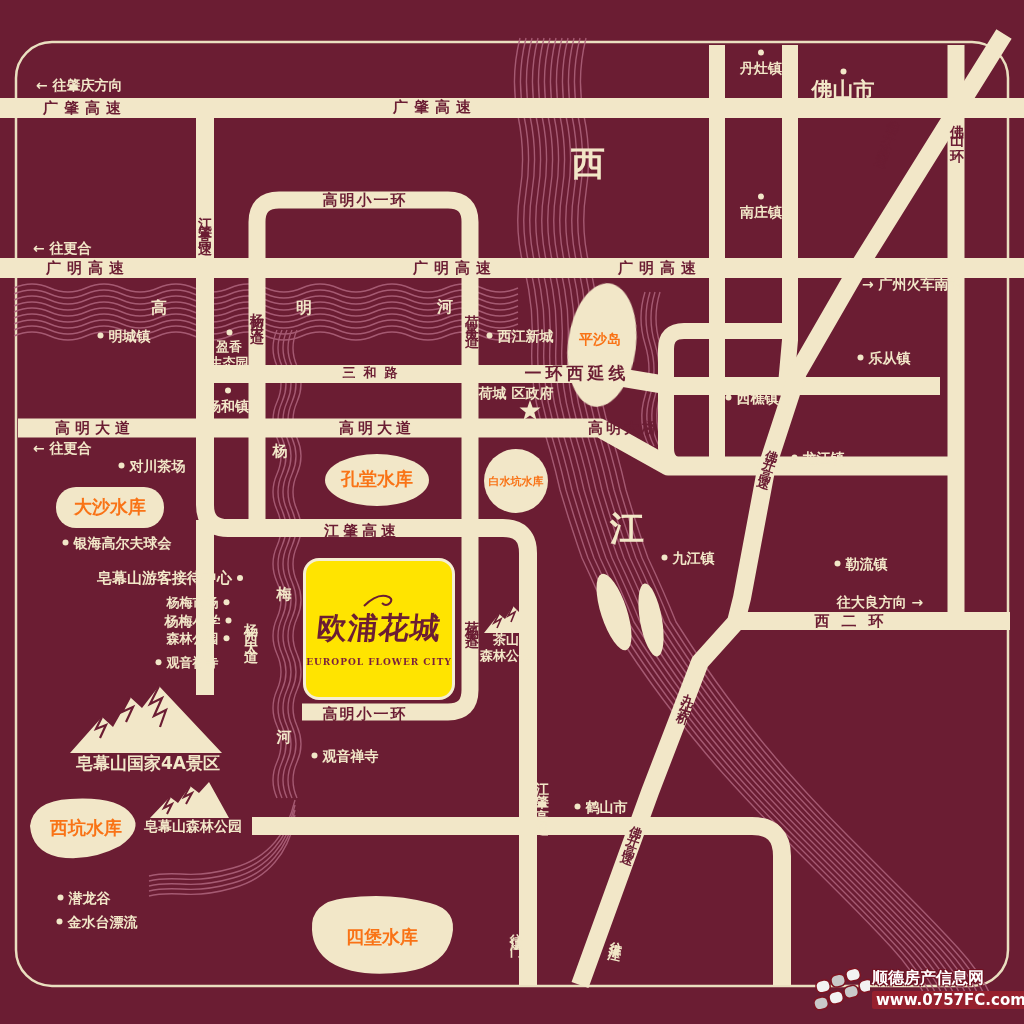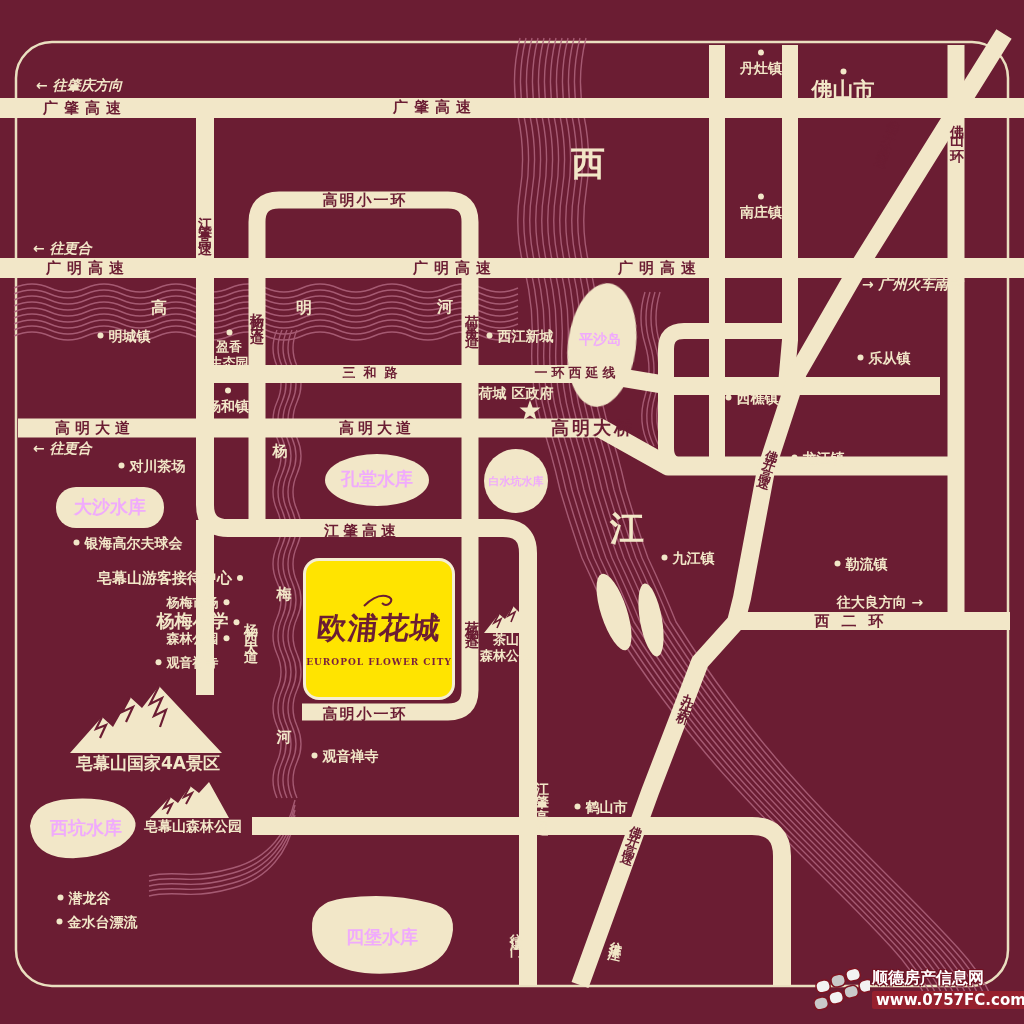--- a/index.html
+++ b/index.html
@@ -2,22 +2,22 @@
 <html><head>
 <meta charset="utf-8">
 <style>
   html,body{margin:0;padding:0;background:#40101e;}
   #map{position:relative;width:1024px;height:1024px;background:#6B1D33;overflow:hidden;
        font-family:"DejaVu Sans","Liberation Sans",sans-serif;}
   #base-svg{position:absolute;left:0;top:0;z-index:1;}
   .lbl{position:absolute;z-index:3;transform:translate(-50%,-50%);color:#F2E7C8;
        font-weight:bold;font-size:14px;white-space:nowrap;line-height:1.2;text-align:center;}
   .onroad{color:#6B1D33;}
-  .onwater{color:#f0abfc;}
-  .anchor-l{transform:translate(0,-50%);font-style:italic;}
+  .onwater{color:#f97316;}
+  .anchor-l{transform:translate(0,-50%);}
   .v{writing-mode:vertical-rl;text-orientation:upright;}
   .big-river{font-size:34px;letter-spacing:0;}
   .river-ch{font-size:16px;}
   .dot-l::before{content:"";display:inline-block;width:6px;height:6px;border-radius:50%;
        background:#F2E7C8;margin-right:5px;vertical-align:2px;}
   .dot-r::after{content:"";display:inline-block;width:6px;height:6px;border-radius:50%;
        background:#F2E7C8;margin-left:5px;vertical-align:2px;}
   .dot-t::before{content:"";display:block;width:6px;height:6px;border-radius:50%;
        background:#F2E7C8;margin:0 auto 4px auto;}
   .two-line span{display:block;}
@@ -161,24 +161,24 @@
   <div class="lbl v" style="left:616px;top:946px;font-size:13px;letter-spacing:4px;transform:translate(-50%,-50%) rotate(12deg)">往湛江↓</div>
 
   <div class="lbl onroad" style="left:85px;top:108px;font-size:15px;letter-spacing:6px">广肇高速</div>
   <div class="lbl onroad" style="left:435px;top:107px;font-size:15px;letter-spacing:6px">广肇高速</div>
   <div class="lbl onroad" style="left:88px;top:268px;font-size:15px;letter-spacing:6px">广明高速</div>
   <div class="lbl onroad" style="left:455px;top:268px;font-size:15px;letter-spacing:6px">广明高速</div>
   <div class="lbl onroad" style="left:660px;top:268px;font-size:15px;letter-spacing:6px">广明高速</div>
   <div class="lbl onroad v" style="left:205px;top:222px;letter-spacing:8px">江肇高速</div>
   <div class="lbl onroad" style="left:365px;top:200px;font-size:15px;letter-spacing:2px">高明小一环</div>
   <div class="lbl onroad" style="left:374px;top:373px;font-size:13px;letter-spacing:8px">三和路</div>
-  <div class="lbl onroad" style="left:577px;top:373px;font-size:13px;letter-spacing:4px">一环西延线</div>
+  <div class="lbl onroad" style="left:577px;top:373px;font-size:17px;letter-spacing:4px">一环西延线</div>
   <div class="lbl onroad" style="left:95px;top:428px;font-size:15px;letter-spacing:5px">高明大道</div>
   <div class="lbl onroad" style="left:377px;top:428px;font-size:15px;letter-spacing:4px">高明大道</div>
-  <div class="lbl onroad" style="left:593px;top:428px;font-size:18px;letter-spacing:3px">高明大桥</div>
+  <div class="lbl onroad" style="left:624px;top:428px;font-size:15px;letter-spacing:3px">高明大桥</div>
   <div class="lbl onroad" style="left:362px;top:531px;font-size:15px;letter-spacing:4px">江肇高速</div>
   <div class="lbl onroad" style="left:365px;top:714px;font-size:15px;letter-spacing:2px">高明小一环</div>
   <div class="lbl onroad" style="left:855px;top:621px;font-size:15px;letter-spacing:12px">西二环</div>
   <div class="lbl onroad v" style="left:257px;top:314px;letter-spacing:6px">杨西大道</div>
   <div class="lbl v" style="left:251px;top:630px;letter-spacing:9px">杨西大道</div>
   <div class="lbl onroad v" style="left:472px;top:317px;letter-spacing:7px">荷富大道</div>
   <div class="lbl onroad v" style="left:472px;top:619px;letter-spacing:5px">荷杨大道</div>
   <div class="lbl onroad v" style="left:957px;top:130px;letter-spacing:8px">佛山一环</div>
   <div class="lbl v" style="left:542px;top:797px;letter-spacing:13px">江肇高速</div>
   <div class="lbl onroad v" style="left:890px;top:134px;font-size:13px;letter-spacing:12px;transform:translate(-50%,-50%) rotate(19deg)">佛开高速</div>
@@ -197,24 +197,24 @@
   <div class="lbl dot-l" style="left:601px;top:807px">鹤山市</div>
   <div class="lbl dot-l" style="left:124px;top:336px">明城镇</div>
   <div class="lbl dot-t two-line" style="left:229px;top:350px;font-size:13px">
     <span>盈香</span>
     <span>生态园</span>
   </div>
   <div class="lbl dot-t" style="left:228px;top:401px">杨和镇</div>
   <div class="lbl dot-l" style="left:152px;top:466px">对川茶场</div>
   <div class="lbl dot-l" style="left:520px;top:336px">西江新城</div>
   <div class="lbl" style="left:516px;top:393px">荷城 区政府</div>
-  <div class="lbl dot-l" style="left:128px;top:543px">银海高尔夫球会</div>
+  <div class="lbl dot-l" style="left:117px;top:543px">银海高尔夫球会</div>
   <div class="lbl dot-r" style="left:170px;top:578px;font-size:15px">皂幕山游客接待中心</div>
   <div class="lbl dot-r" style="left:198px;top:603px;font-size:13px">杨梅市场</div>
-  <div class="lbl dot-r" style="left:198px;top:621px;font-size:18px">杨梅小学</div>
+  <div class="lbl dot-r" style="left:198px;top:621px;font-size:14px">杨梅小学</div>
   <div class="lbl dot-r" style="left:198px;top:639px;font-size:13px">森林公园</div>
   <div class="lbl dot-l" style="left:187px;top:663px;font-size:13px">观音禅寺</div>
   <div class="lbl dot-l" style="left:345px;top:756px">观音禅寺</div>
   <div class="lbl" style="left:148px;top:763px;font-size:17px">皂幕山国家4A景区</div>
   <div class="lbl" style="left:193px;top:826px">皂幕山森林公园</div>
   <div class="lbl dot-l" style="left:84px;top:898px">潜龙谷</div>
   <div class="lbl dot-l" style="left:97px;top:922px">金水台漂流</div>
   <div class="lbl two-line" style="left:506px;top:648px;font-size:13px">
     <span>茶山</span>
     <span>森林公园</span>

